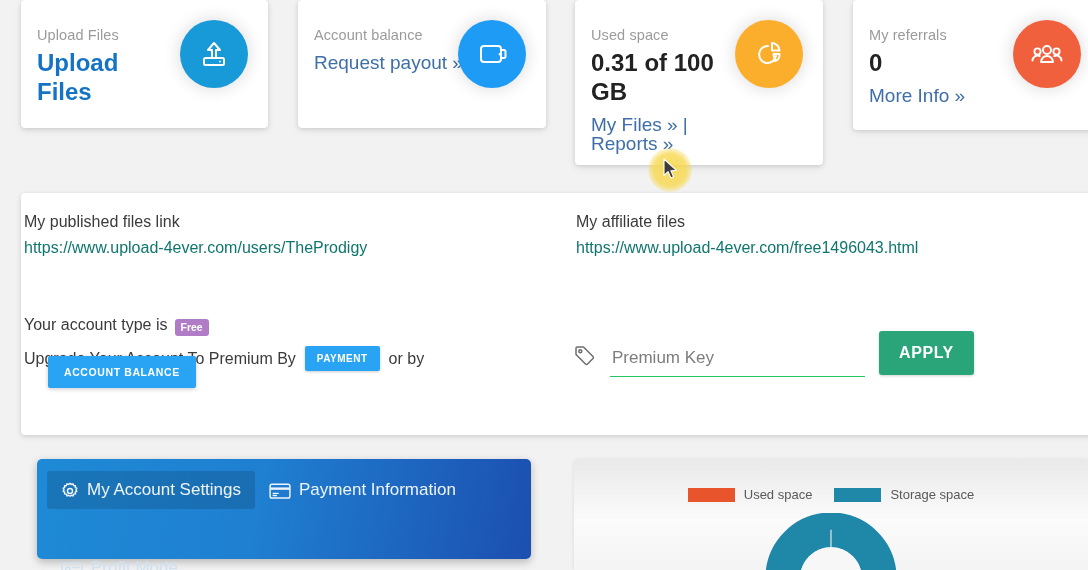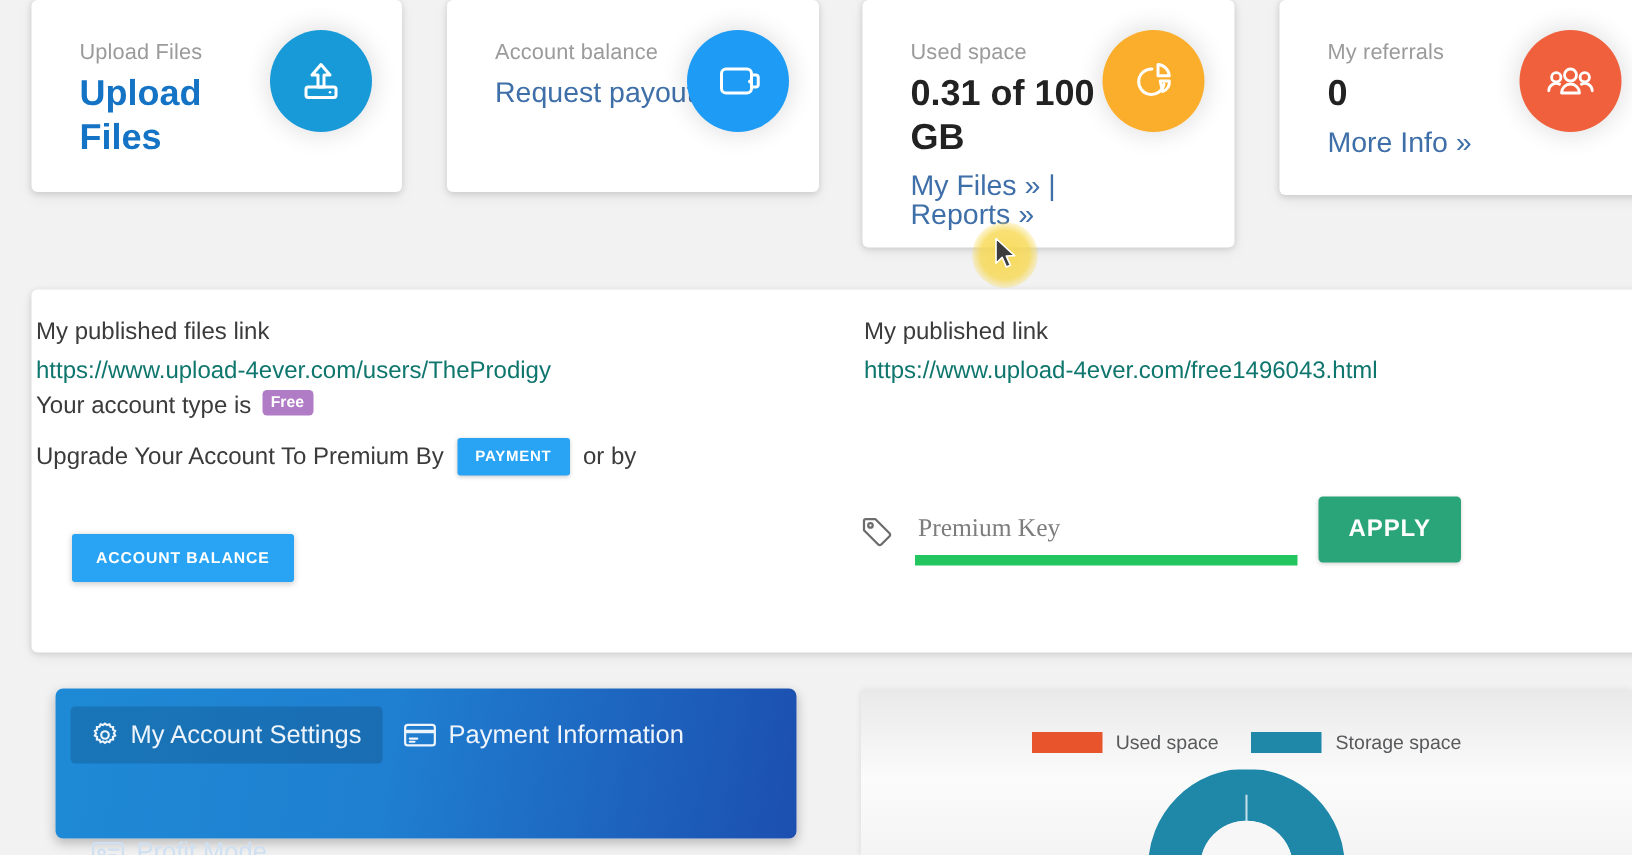--- a/index.html
+++ b/index.html
@@ -32,21 +32,21 @@
     width: 1088px;
     height: 170px;
   }
 
   .stat-card {
     position: absolute;
     top: 0;
     background: #ffffff;
     border-radius: 4px;
     box-shadow: 0 1px 4px rgba(0,0,0,0.13), 0 3px 10px rgba(0,0,0,0.06);
-    padding: 26px 22px 18px 32px;
+    padding: 26px 22px 18px 16px;
     overflow: hidden;
   }
 
   .stat-card.c1 { left: 21px;  width: 247px; height: 128px; }
   .stat-card.c2 { left: 298px; width: 248px; height: 128px; }
   .stat-card.c3 { left: 575px; width: 248px; height: 165px; }
   .stat-card.c4 { left: 853px; width: 248px; height: 130px; }
 
   .stat-label {
     font-size: 14.5px;
@@ -123,24 +123,25 @@
     margin-top: 3px;
     text-decoration: none;
     display: block;
     white-space: nowrap;
   }
 
   .col-left  { position: absolute; left: 3px;  top: 18px; width: 520px; }
   .col-right { position: absolute; left: 555px; top: 18px; width: 510px; }
 
   .acct-type {
+    margin-top: 54px;
     font-size: 16px;
     color: #3b3b3b;
     display: flex;
-    align-items: flex-start;
+    align-items: flex-end;
     gap: 7px;
     line-height: 22px;
   }
 
   .badge-free {
     background: #b07cc6;
     color: #ffffff;
     font-size: 10.5px;
     font-weight: 700;
     border-radius: 3px;
@@ -198,23 +199,23 @@
     display: flex;
     align-items: flex-end;
     gap: 14px;
   }
 
   .tag-icon { margin-bottom: 6px; }
 
   .key-input {
     width: 255px;
     border: none;
-    border-bottom: 7px solid #22c55e;
+    border-bottom: 1px solid #22c55e;
     outline: none;
-    font-family: Liberation Serif, serif;
+    font-family: Liberation Sans, sans-serif;
     font-size: 17px;
     color: #444;
     padding: 4px 2px 8px 2px;
     background: transparent;
   }
   .key-input::placeholder { color: #7d7d7d; }
 
   .btn-apply {
     background: #2aa579;
     color: #ffffff;
@@ -240,21 +241,21 @@
     border-radius: 5px;
     background: linear-gradient(100deg, #1e8ad6 0%, #1f7fd0 45%, #1c4fb0 100%);
     box-shadow: 0 3px 8px rgba(0,0,0,0.25);
     padding: 12px 10px;
   }
 
   .tab-row { display: flex; align-items: center; }
 
   .tab {
     display: flex;
-    align-items: center;
+    align-items: flex-end;
     gap: 8px;
     color: #eef4fb;
     font-size: 17px;
     padding: 9px 14px;
     border-radius: 3px;
     cursor: pointer;
     white-space: nowrap;
   }
 
   .tab.active { background: rgba(0,0,0,0.14); }
@@ -395,21 +396,21 @@
       </div>
 
       <div class="upgrade-row">
         <span>Upgrade Your Account To Premium By</span>
         <button class="btn-payment">PAYMENT</button>
         <span>or by</span>
       </div>
     </div>
 
     <div class="col-right">
-      <div class="link-label">My published link</div>
+      <div class="link-label">My affiliate files</div>
       <a class="link-url" href="#">https://www.upload-4ever.com/free1496043.html</a>
     </div>
 
     <button class="btn-accbal">ACCOUNT BALANCE</button>
 
     <div class="key-row">
       <span class="tag-icon">
         <svg width="23" height="23" viewBox="0 0 23 23" fill="none" stroke="#6d6d6d" stroke-width="1.5" stroke-linecap="round" stroke-linejoin="round">
           <path d="M3 10.5 V4.2 A1.2 1.2 0 0 1 4.2 3 h6.3 L20 12.5 a1.4 1.4 0 0 1 0 2 l-5.5 5.5 a1.4 1.4 0 0 1 -2 0 Z"></path>
           <circle cx="7.3" cy="7.3" r="1.5"></circle>

